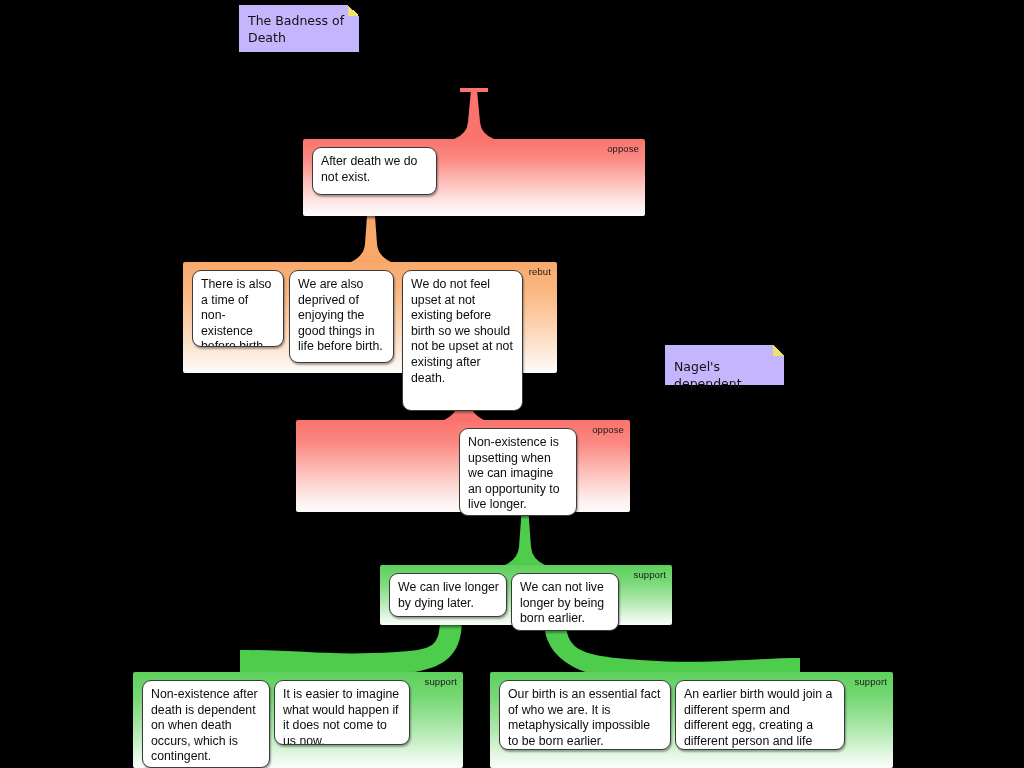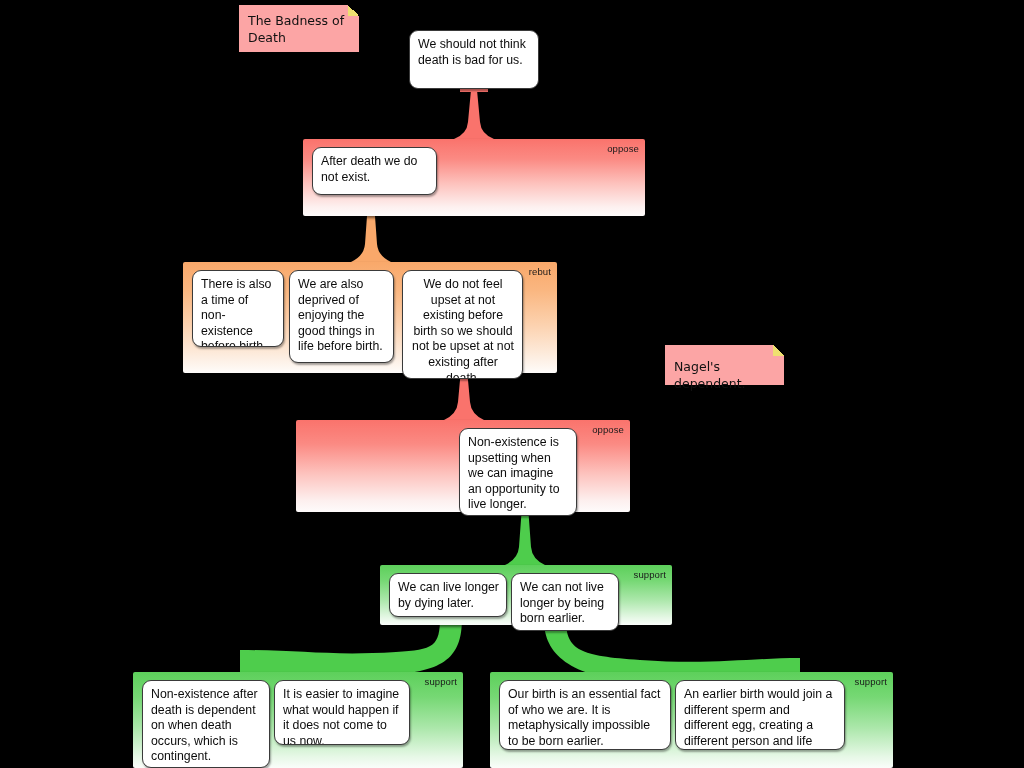--- a/index.html
+++ b/index.html
@@ -43,21 +43,21 @@
     padding:6px 7px 5px 8px;
     font-size:12.3px;
     line-height:15.6px;
     color:#0c0c0c;
     overflow:hidden;
   }
 
   
   .sticky{
     position:absolute;
-    background:#fca5a5;
+    background:#c4b5fd;
     box-shadow:1px 2px 3px rgba(0,0,0,.5);
     box-sizing:border-box;
     padding:7px 9px;
     font-family:"DejaVu Sans", sans-serif;
     font-size:12.5px;
     line-height:17px;
     color:#111;
   }
   .sticky .fold{
     position:absolute;top:0;right:0;width:11px;height:11px;
@@ -106,40 +106,37 @@
   <div class="sticky" style="left:239px;top:5px;width:120px;height:47px;">
     <span class="fold"></span>
     <span>The Badness of Death</span>
   </div>
 
   <div class="sticky" style="left:665px;top:345px;width:119px;height:40px;padding-top:13px;">
     <span class="fold"></span>
     <span>Nagel's dependent.</span>
   </div>
 
-  <div class="claim" style="left:409px;top:30px;width:130px;height:59px;">
-    <span>We should not think death is bad for us.</span>
-  </div>
 
   <div class="group oppose" style="left:303px;top:139px;width:342px;height:77px;">
     <span class="grouplabel">oppose</span>
     <div class="claim" style="left:9px;top:8px;width:125px;height:48px;">
       <span>After death we do not exist.</span>
     </div>
   </div>
 
   <div class="group rebut" style="left:183px;top:262px;width:374px;height:111px;">
     <span class="grouplabel">rebut</span>
     <div class="claim" style="left:9px;top:8px;width:92px;height:77px;">
       <span>There is also a time of non-existence before birth.</span>
     </div>
     <div class="claim" style="left:106px;top:8px;width:105px;height:93px;">
       <span>We are also deprived of enjoying the good things in life before birth.</span>
     </div>
-    <div class="claim" style="left:219px;top:8px;width:121px;height:109px;text-align:center;">
+    <div class="claim" style="left:219px;top:8px;width:121px;height:141px;">
       <span>We do not feel upset at not existing before birth so we should not be upset at not existing after death.</span>
     </div>
   </div>
 
   <div class="group oppose" style="left:296px;top:420px;width:334px;height:92px;">
     <span class="grouplabel">oppose</span>
     <div class="claim" style="left:163px;top:8px;width:118px;height:88px;">
       <span>Non-existence is upsetting when we can imagine an opportunity to live longer.</span>
     </div>
   </div>

